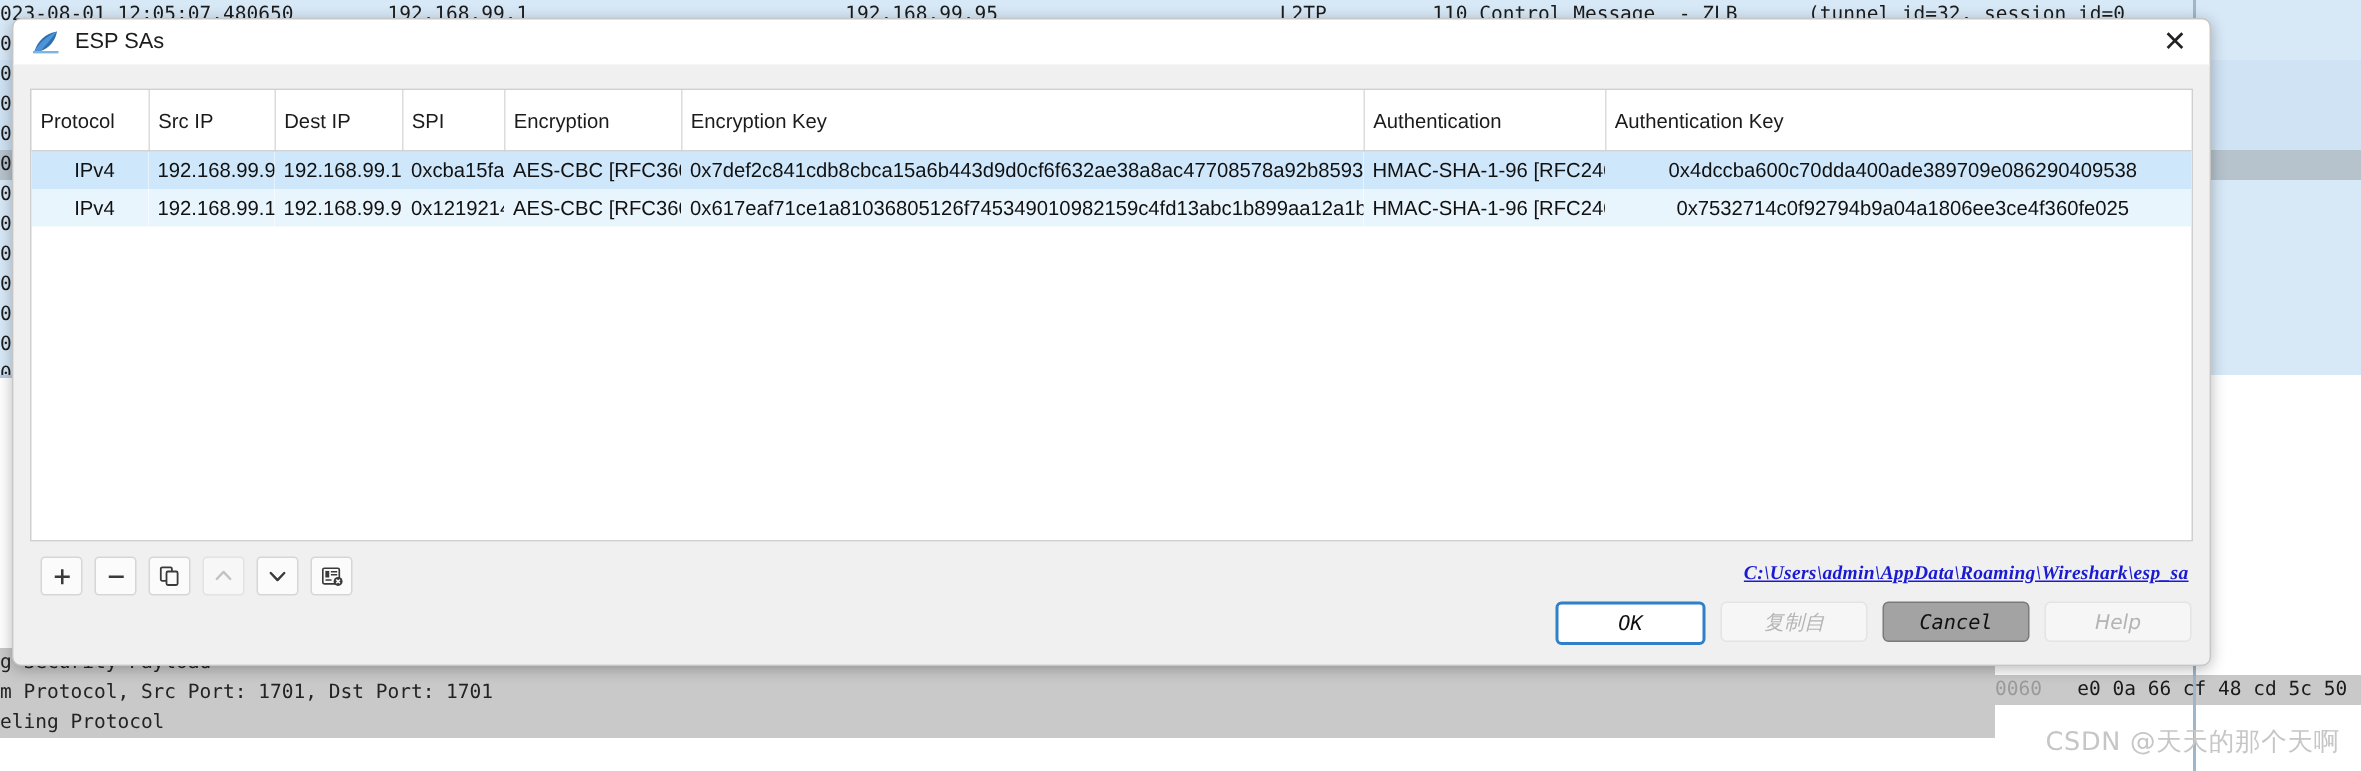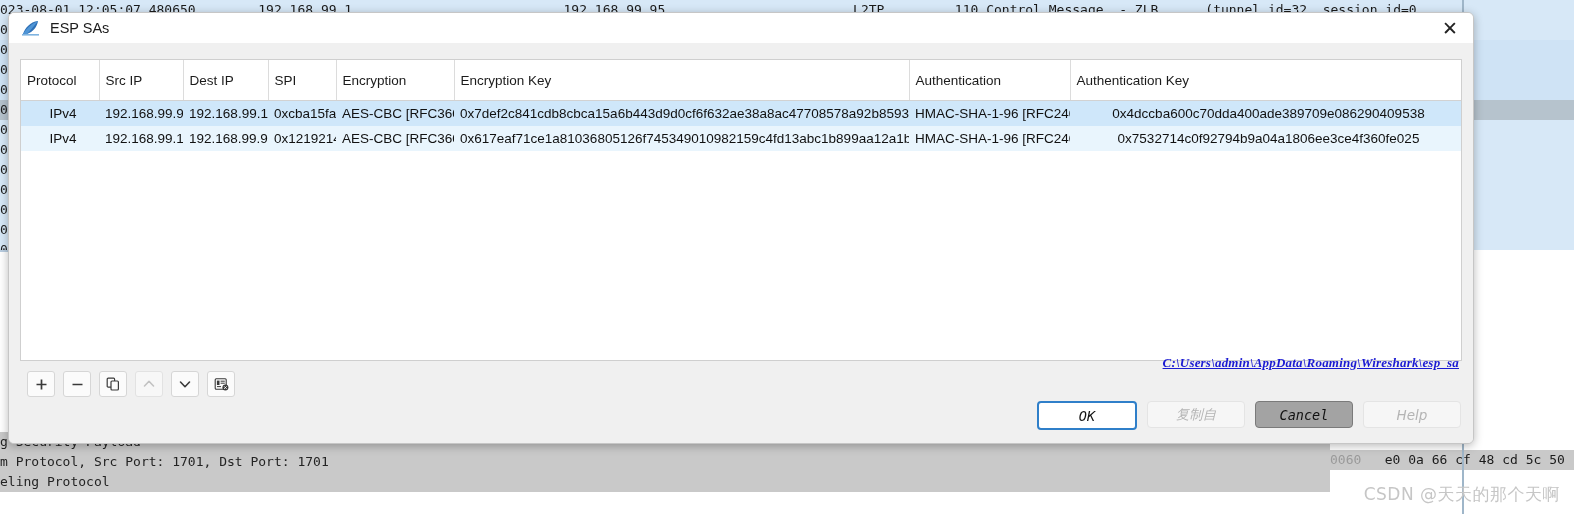--- a/index.html
+++ b/index.html
@@ -95,21 +95,21 @@
   .toolbar{position:absolute;left:18px;top:328px;display:flex;gap:8px;align-items:center;}
   .tbtn{
     width:26px;height:24px;border:1px solid #d6d6d6;border-radius:3px;background:#fbfbfb;
     display:flex;align-items:center;justify-content:center;color:#3a3a3a;
   }
   .tbtn.dis{color:#c2c2c2;border-color:#e2e2e2;background:#f7f7f7;}
   .tbtn svg{display:block;}
 
   
   .pathlink{
-    position:absolute;right:14px;top:312px;
+    position:absolute;right:14px;top:331px;
     font-family:"Liberation Serif", serif;font-style:italic;font-weight:bold;
     font-size:13px;color:#1a1ad2;text-decoration:underline;white-space:nowrap;letter-spacing:.2px;
   }
 
   
   .btnrow{position:absolute;right:12px;top:358px;display:flex;gap:10px;}
   .dbtn{
     min-width:72px;height:25px;padding:0 12px;border-radius:4px;
     font-family:"DejaVu Sans Mono", monospace;font-size:13.5px;
     display:flex;align-items:center;justify-content:center;

